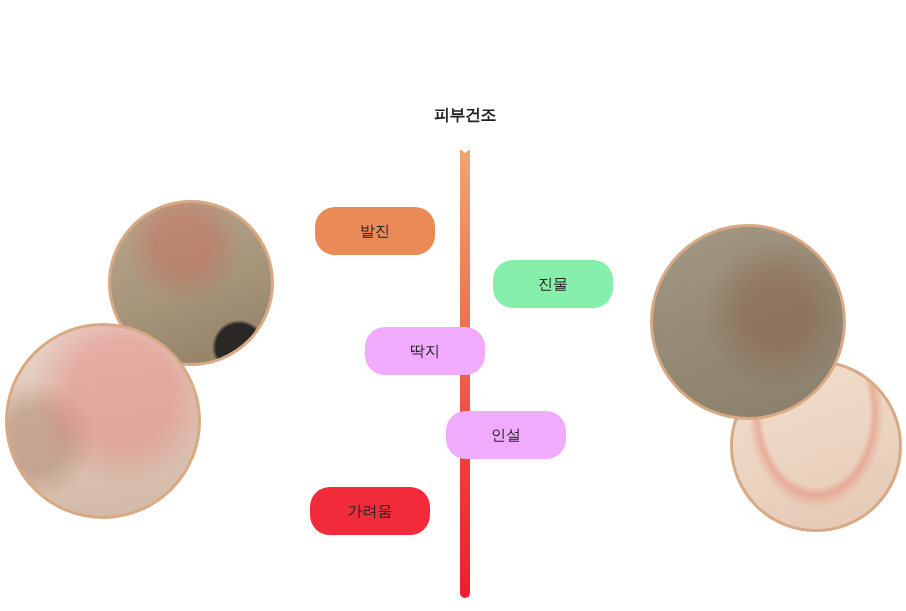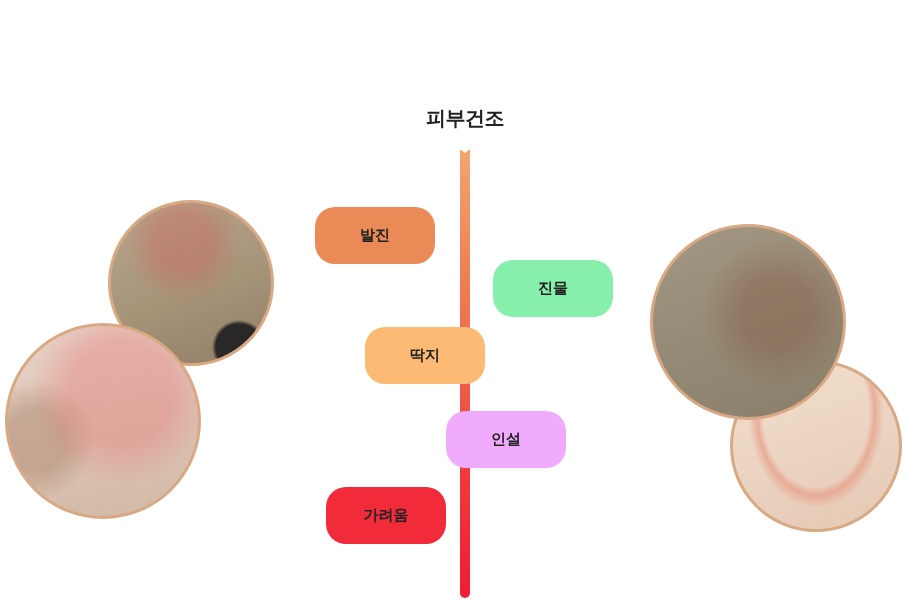--- a/index.html
+++ b/index.html
@@ -13,21 +13,21 @@
       position: relative;
       overflow: hidden;
       font-family: "DejaVu Sans", "Liberation Sans", sans-serif;
     }
     .title {
       position: absolute;
       left: 400px;
       top: 105px;
       width: 130px;
       text-align: center;
-      font-size: 20px;
+      font-size: 16px;
       font-weight: bold;
       color: #222222;
       letter-spacing: -0.5px;
     }
     .timeline {
       position: absolute;
       left: 460px;
       top: 150px;
       width: 10px;
       height: 448px;
@@ -41,27 +41,27 @@
       top: -1px;
       width: 0;
       height: 0;
       border-left: 5px solid transparent;
       border-right: 5px solid transparent;
       border-top: 4px solid #ffffff;
     }
     .pill {
       position: absolute;
       width: 120px;
-      height: 57px;
+      height: 48px;
       border-radius: 20px;
       display: flex;
       align-items: center;
       justify-content: center;
       font-size: 15px;
-      font-weight: bold;
+      font-weight: normal;
       color: #222222;
       box-sizing: border-box;
       cursor: pointer;
     }
     .photo {
       position: absolute;
       border-radius: 50%;
       border: 3px solid #d9a984;
       box-sizing: border-box;
       overflow: hidden;
@@ -101,22 +101,22 @@
 <body>
 
 <div class="title">피부건조</div>
 
 <div class="timeline"></div>
 
 <div class="pill" style="left:315px; top:207px; background:#ea8a57;">발진</div>
 
 <div class="pill" style="left:493px; top:260px; background:#86efac;">진물</div>
 
-<div class="pill" style="left:365px; top:327px; background:#fdba74;">딱지</div>
+<div class="pill" style="left:365px; top:327px; background:#f0abfc;">딱지</div>
 
 <div class="pill" style="left:446px; top:411px; background:#f0abfc;">인설</div>
 
-<div class="pill" style="left:326px; top:487px; background:#f12b39;">가려움</div>
+<div class="pill" style="left:310px; top:487px; background:#f12b39;">가려움</div>
 
 <div class="photo photo-tl"></div>
 <div class="photo photo-bl"></div>
 <div class="photo photo-tr"></div>
 <div class="photo photo-br"></div>
 
 </body></html>

